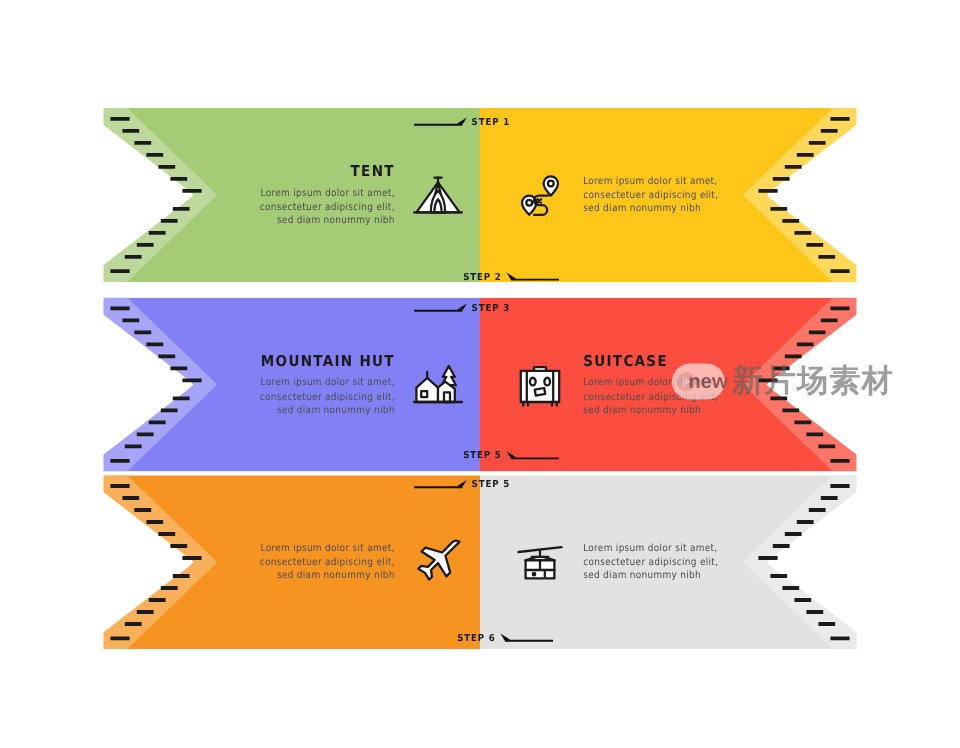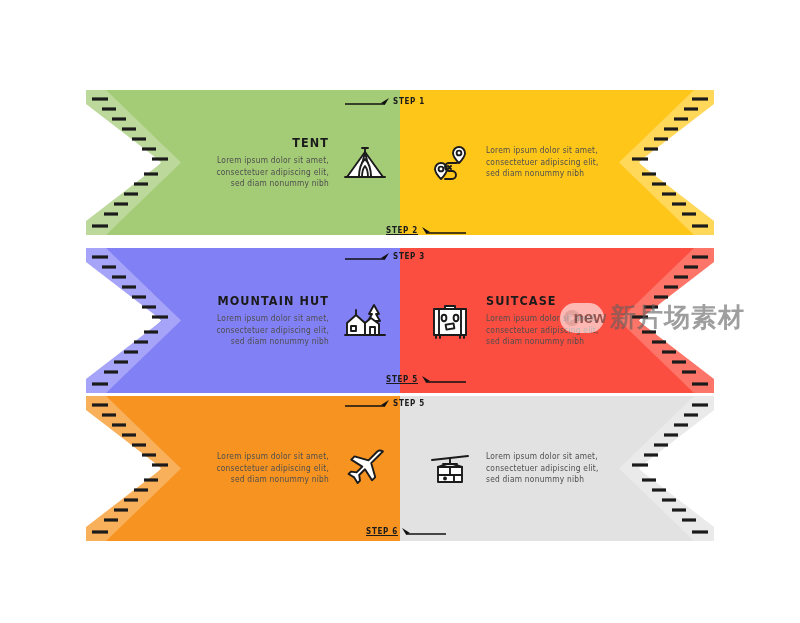--- a/index.html
+++ b/index.html
@@ -117,21 +117,21 @@
   }
   .step-label {
     font-family: "DejaVu Sans Condensed", "Liberation Sans Narrow", "Liberation Sans", sans-serif;
     font-size: 8px;
     font-weight: 700;
     letter-spacing: .7px;
     color: #1b1b1b;
   }
   .step svg { display: block; }
   .step-right .step-label { margin-left: 3px; }
-  .step-left  .step-label { margin-right: 3px; text-decoration: underline; }
+  .step-left  .step-label { margin-right: 3px; }
 
   
   #watermark {
     position: absolute;
     left: 560px;
     top: 288px;
     display: flex;
     align-items: center;
     gap: 6px;
     opacity: .60;
@@ -483,21 +483,21 @@
   </div>
 
   <div class="step step-right" style="left:345px; top:396px;">
     <svg width="45" height="12" viewBox="0 0 45 12">
       <line x1="0" y1="9" x2="40" y2="9" stroke="#111111" stroke-width="1.6"></line>
       <path d="M44 3 L36 8 L40 9.6 Z" fill="#111111"></path>
     </svg>
     <span class="step-label">STEP 5</span>
   </div>
 
-  <div class="step step-left" style="left:366px; top:524px;">
+  <div class="step step-left" style="left:381px; top:524px;">
     <span class="step-label">STEP 6</span>
     <svg width="45" height="12" viewBox="0 0 45 12">
       <line x1="5" y1="9" x2="45" y2="9" stroke="#111111" stroke-width="1.6"></line>
       <path d="M1 3 L9 8 L5 9.6 Z" fill="#111111"></path>
     </svg>
   </div>
 
   <div id="watermark">
     <div class="wm-badge">
       <span class="wm-dot"></span>

